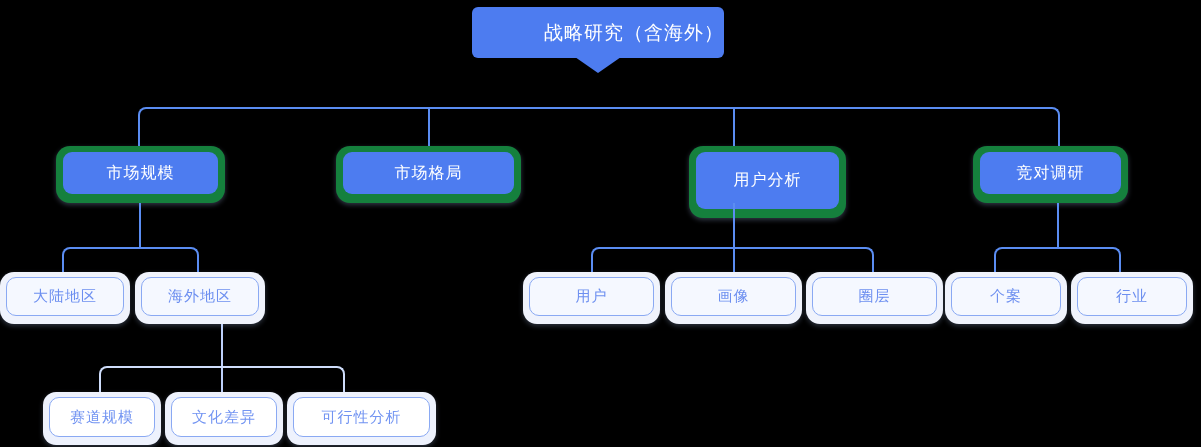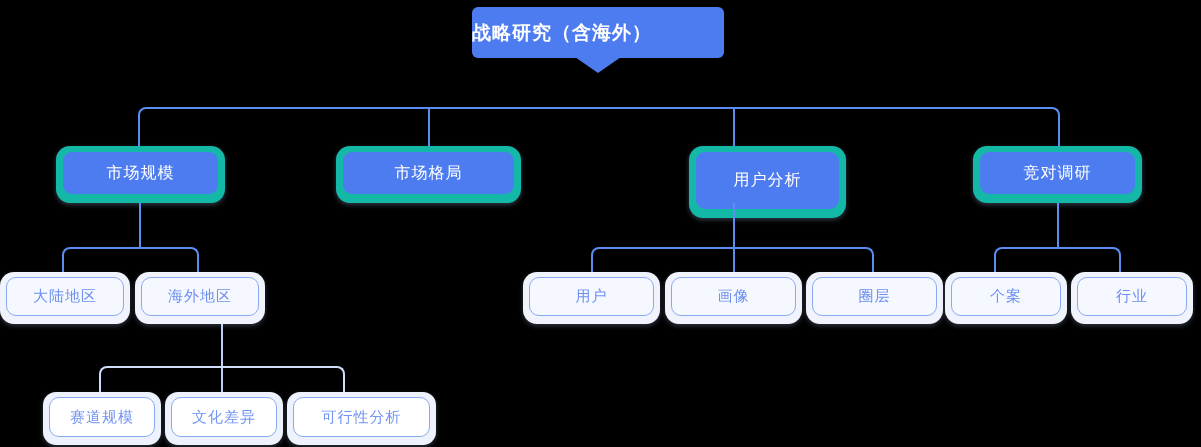--- a/index.html
+++ b/index.html
@@ -17,25 +17,24 @@
     background: #000000;
     overflow: hidden;
   }
 
   
   .node {
     position: absolute;
     box-sizing: border-box;
     display: flex;
     align-items: center;
-    justify-content: flex-start;
+    justify-content: flex-end;
     text-align: center;
     white-space: nowrap;
     user-select: none;
-    font-weight: bold;
   }
 
   
   .node-root {
     background: #4d7cf0;
     color: #ffffff;
     font-size: 19px;
     border-radius: 6px;
     letter-spacing: 1px;
   }
@@ -48,21 +47,21 @@
     height: 0;
     border-left: 23px solid transparent;
     border-right: 23px solid transparent;
     border-top: 16px solid #4d7cf0;
   }
 
   
   .card2 {
     position: absolute;
     box-sizing: border-box;
-    background: #14b8a6;
+    background: #15803d;
     border-radius: 14px;
     box-shadow: 0 2px 5px rgba(140,160,200,0.35);
   }
   .node-l2 {
     position: absolute;
     left: 7px;
     top: 6px;
     right: 7px;
     bottom: 9px;
     background: #4d7cf0;
@@ -186,21 +185,21 @@
       <span>市场格局</span>
     </div>
   </div>
 
   <div class="card2" style="left:689px; top:146px; width:157px; height:72px;">
     <div class="node-l2">
       <span>用户分析</span>
     </div>
   </div>
 
-  <div class="card2" style="left:973px; top:146px; width:169px; height:57px;">
+  <div class="card2" style="left:973px; top:146px; width:155px; height:57px;">
     <div class="node-l2">
       <span>竞对调研</span>
     </div>
   </div>
 
   <div class="conn v-line" style="left:139px; top:203px; height:46px;"></div>
   <div class="conn bracket" style="left:62px; top:247px; width:137px; height:32px;"></div>
 
   <div class="conn v-line" style="left:733px; top:203px; height:46px;"></div>
   <div class="conn bracket" style="left:591px; top:247px; width:283px; height:32px;"></div>

